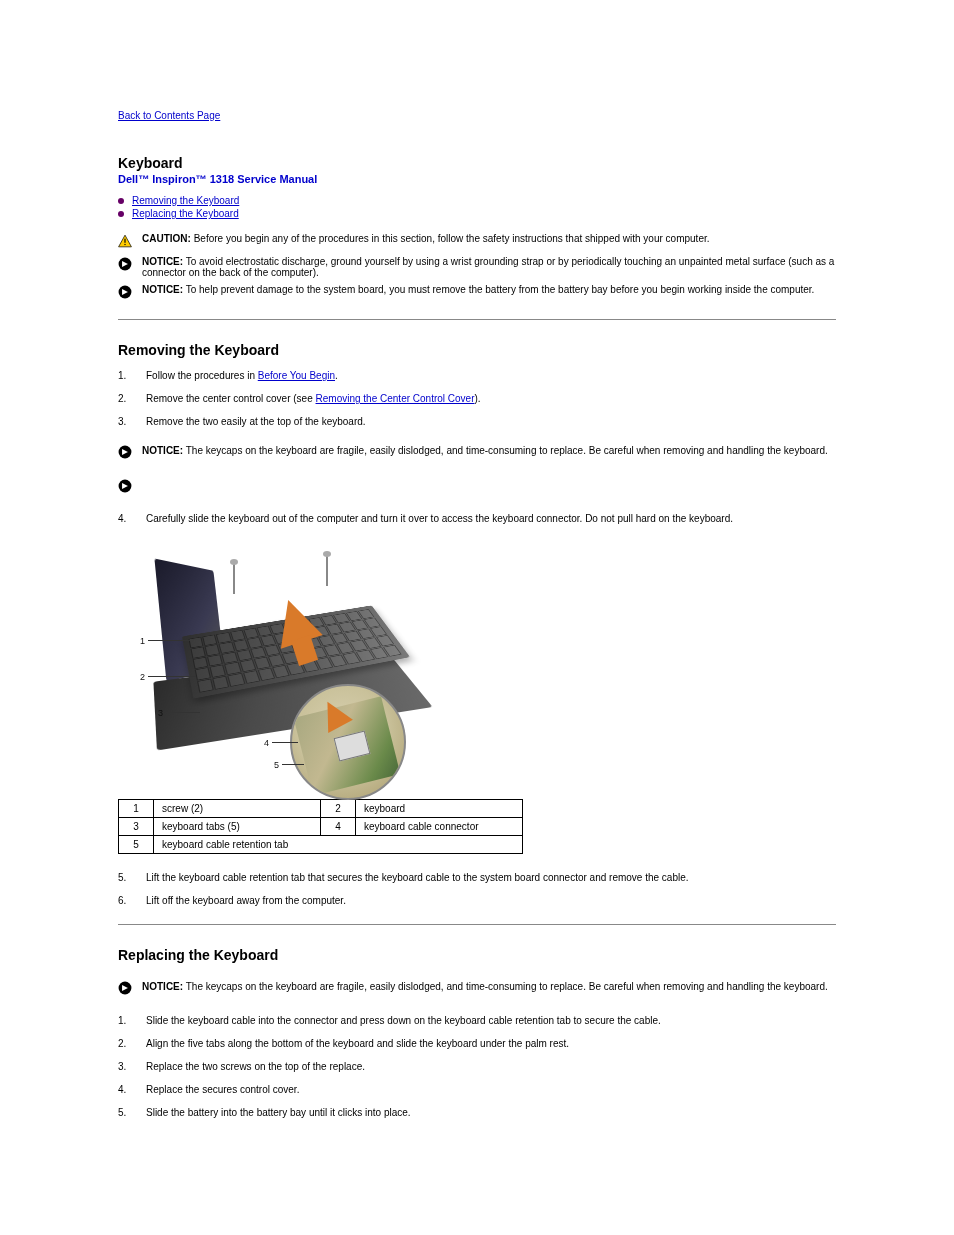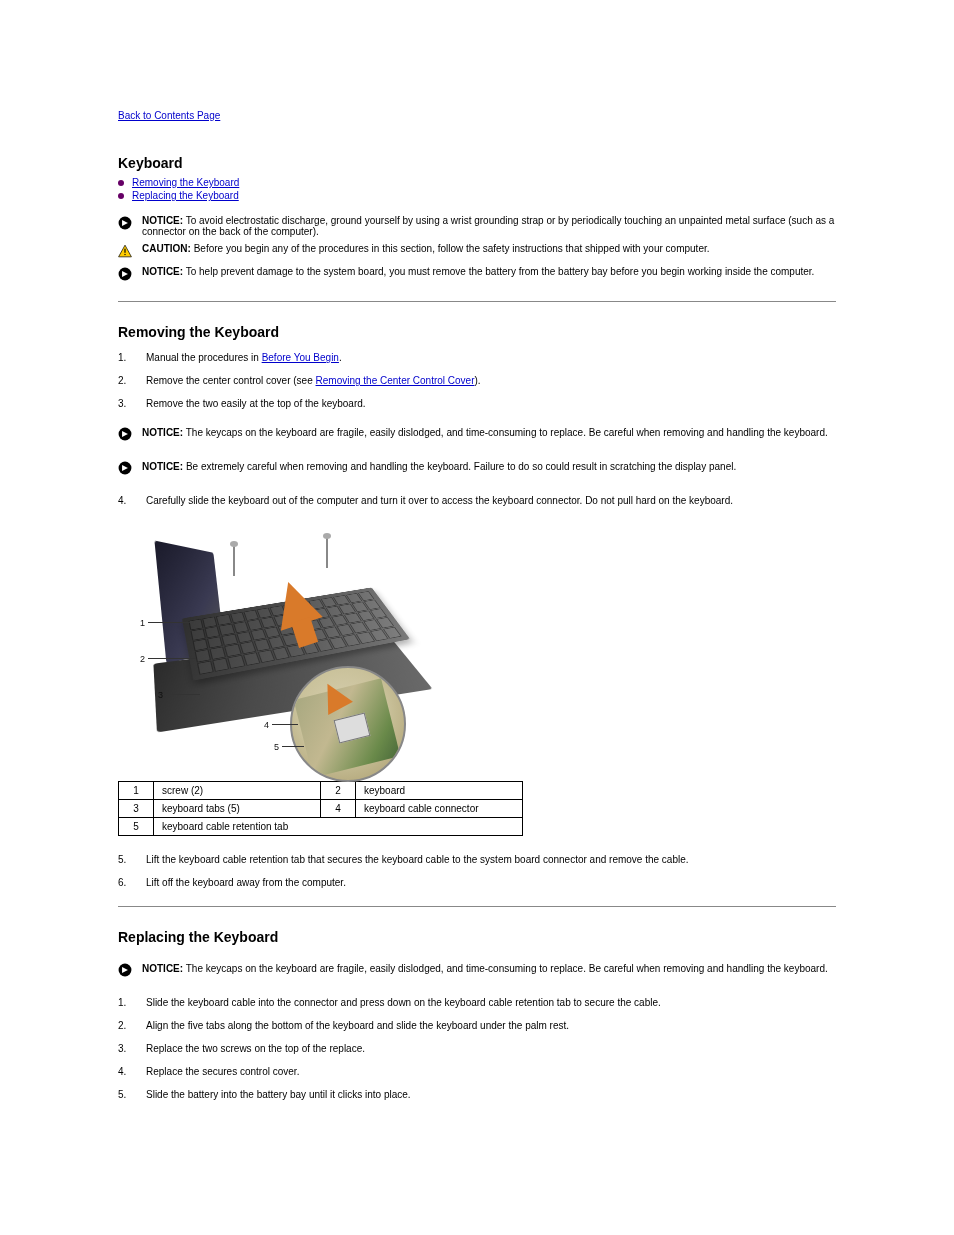--- a/index.html
+++ b/index.html
@@ -281,42 +281,31 @@
   }
 </style>
 </head>
 <body>
 
 <div class="page">
 
   <a class="back-link">Back to Contents Page</a>
 
   <div class="title">Keyboard</div>
+  <div class="subtitle">Dell™ Inspiron™ 1318 Service Manual</div>
 
   <div class="toc">
     <div class="toc-item">
       <span class="bullet-dot"></span>
       <a class="link">Removing the Keyboard</a>
     </div>
     <div class="toc-item">
       <span class="bullet-dot"></span>
       <a class="link">Replacing the Keyboard</a>
     </div>
-  </div>
-
-  <div class="callout">
-    <span class="icon notice-icon">
-      <svg viewBox="0 0 24 24">
-          <circle cx="12" cy="12" r="11" fill="#000"></circle>
-          <polygon points="7,7 17,12 7,17" fill="#fff"></polygon>
-        </svg>
-    </span>
-    <span class="text">
-      <span class="bold">NOTICE:</span><span> To avoid electrostatic discharge, ground yourself by using a wrist grounding strap or by periodically touching an unpainted metal surface (such as a connector on the back of the computer).</span>
-    </span>
   </div>
 
   <div class="callout">
     <span class="icon caution-icon">
       <svg viewBox="0 0 24 24">
           <polygon points="12,2 23,22 1,22" fill="#ffcc00" stroke="#000" stroke-width="1.2"></polygon>
           <rect x="11" y="8" width="2" height="7" fill="#000"></rect>
           <rect x="11" y="17" width="2" height="2" fill="#000"></rect>
         </svg>
     </span>
@@ -326,33 +315,45 @@
   </div>
 
   <div class="callout">
     <span class="icon notice-icon">
       <svg viewBox="0 0 24 24">
           <circle cx="12" cy="12" r="11" fill="#000"></circle>
           <polygon points="7,7 17,12 7,17" fill="#fff"></polygon>
         </svg>
     </span>
     <span class="text">
+      <span class="bold">NOTICE:</span><span> To avoid electrostatic discharge, ground yourself by using a wrist grounding strap or by periodically touching an unpainted metal surface (such as a connector on the back of the computer).</span>
+    </span>
+  </div>
+
+  <div class="callout">
+    <span class="icon notice-icon">
+      <svg viewBox="0 0 24 24">
+          <circle cx="12" cy="12" r="11" fill="#000"></circle>
+          <polygon points="7,7 17,12 7,17" fill="#fff"></polygon>
+        </svg>
+    </span>
+    <span class="text">
       <span class="bold">NOTICE:</span><span> To help prevent damage to the system board, you must remove the battery from the battery bay before you begin working inside the computer.</span>
     </span>
   </div>
 
   <hr>
 
   <div class="section-head">Removing the Keyboard</div>
 
   <div class="steps">
     <div class="step">
       <div class="step-num">1.</div>
       <div class="step-text">
-        <span>Manual the procedures in </span><a class="link">Before You Begin</a><span>.</span>
+        <span>Follow the procedures in </span><a class="link">Before You Begin</a><span>.</span>
       </div>
     </div>
     <div class="step">
       <div class="step-num">2.</div>
       <div class="step-text">
         <span>Remove the center control cover (see </span><a class="link">Removing the Center Control Cover</a><span>).</span>
       </div>
     </div>
     <div class="step">
       <div class="step-num">3.</div>
@@ -371,23 +372,20 @@
       <span class="bold">NOTICE:</span><span> The keycaps on the keyboard are fragile, easily dislodged, and time-consuming to replace. Be careful when removing and handling the keyboard.</span>
     </span>
   </div>
 
   <div class="sub-callout">
     <span class="icon notice-icon">
       <svg viewBox="0 0 24 24">
           <circle cx="12" cy="12" r="11" fill="#000"></circle>
           <polygon points="7,7 17,12 7,17" fill="#fff"></polygon>
         </svg>
-    </span>
-    <span class="text">
-      <span class="bold">NOTICE:</span><span> Be extremely careful when removing and handling the keyboard. Failure to do so could result in scratching the display panel.</span>
     </span>
   </div>
 
   <div class="steps">
     <div class="step">
       <div class="step-num">4.</div>
       <div class="step-text">Carefully slide the keyboard out of the computer and turn it over to access the keyboard connector. Do not pull hard on the keyboard.</div>
     </div>
   </div>
 

